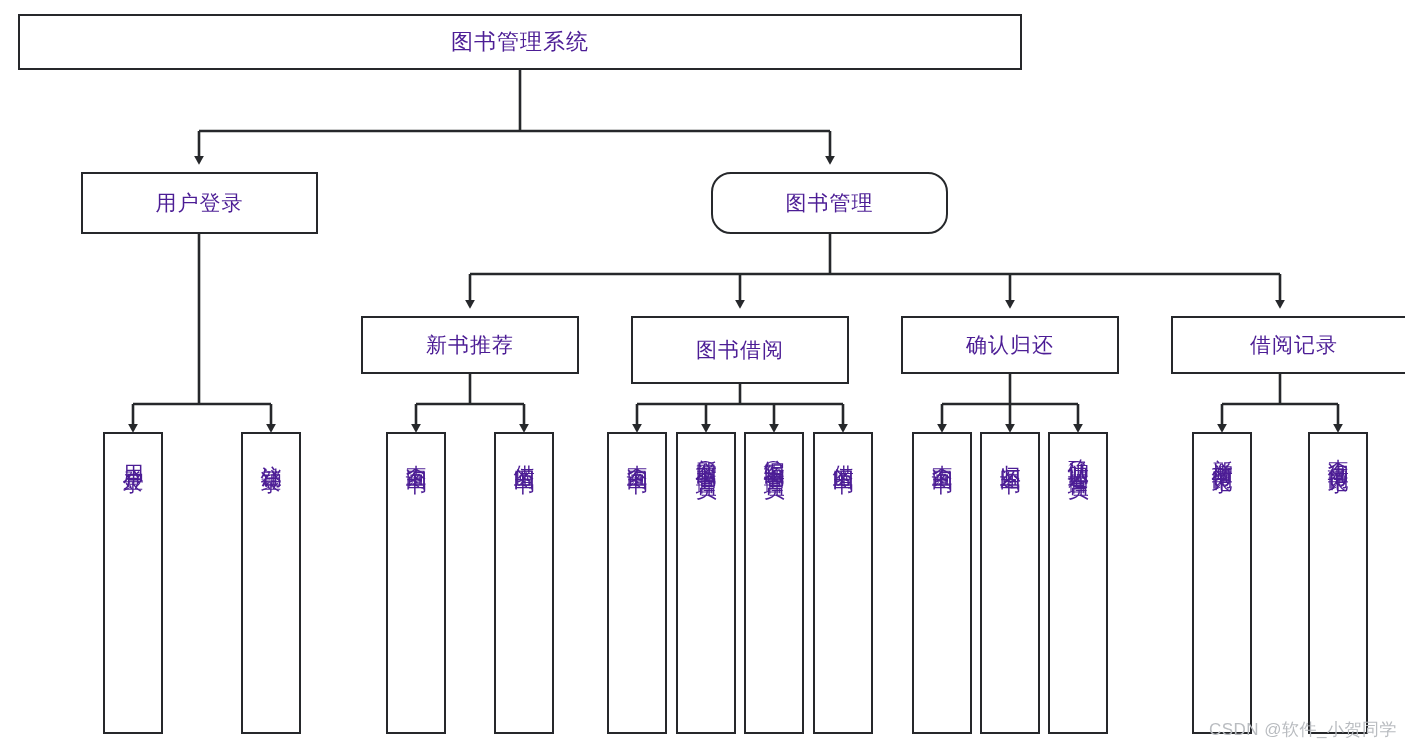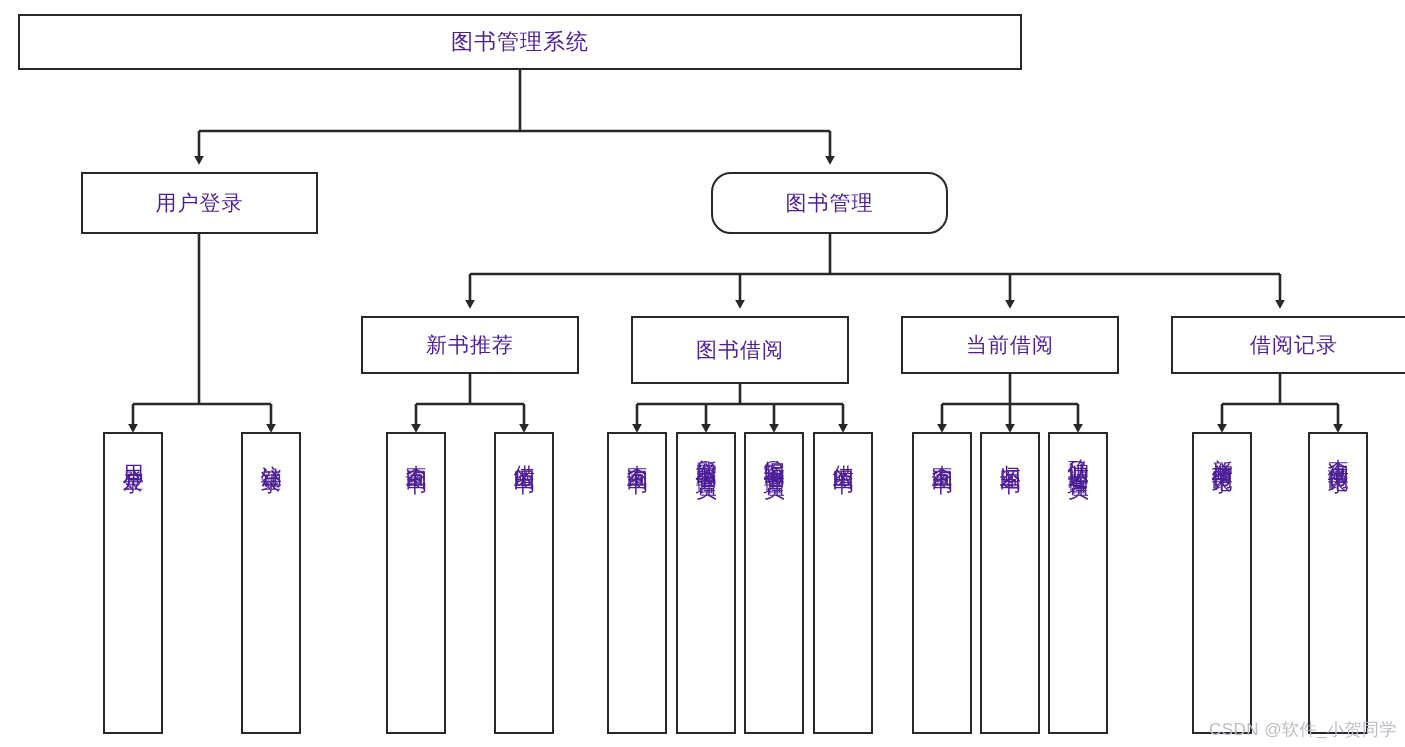--- a/index.html
+++ b/index.html
@@ -134,21 +134,21 @@
     <span class="node-label">图书管理</span>
   </div>
 
   <div class="node" style="left:361px; top:316px; width:218px; height:58px;">
     <span class="node-label">新书推荐</span>
   </div>
   <div class="node" style="left:631px; top:316px; width:218px; height:68px;">
     <span class="node-label">图书借阅</span>
   </div>
   <div class="node" style="left:901px; top:316px; width:218px; height:58px;">
-    <span class="node-label">当前借阅</span>
+    <span class="node-label">确认归还</span>
   </div>
   <div class="node" style="left:1171px; top:316px; width:246px; height:58px;">
     <span class="node-label">借阅记录</span>
   </div>
 
   <div class="node leaf" style="left:103px; top:432px; width:60px; height:302px;">
     <span class="node-label">用户登录</span>
   </div>
   <div class="node leaf" style="left:241px; top:432px; width:60px; height:302px;">
     <span class="node-label">注销登录</span>

